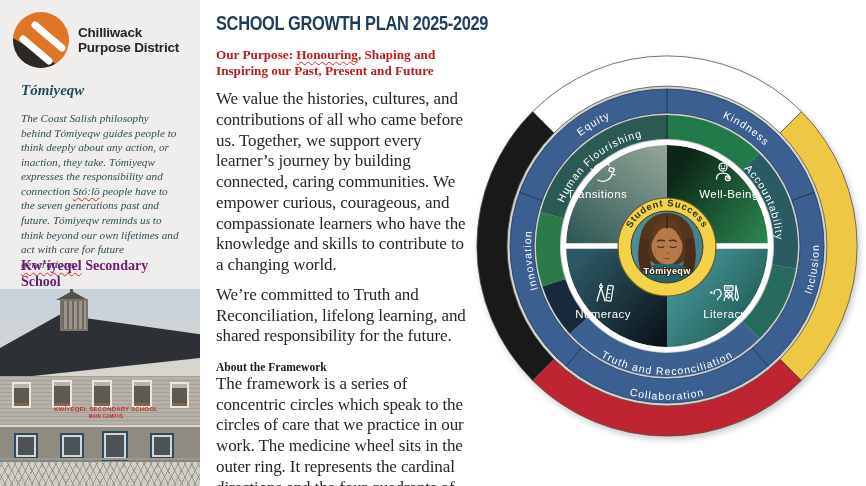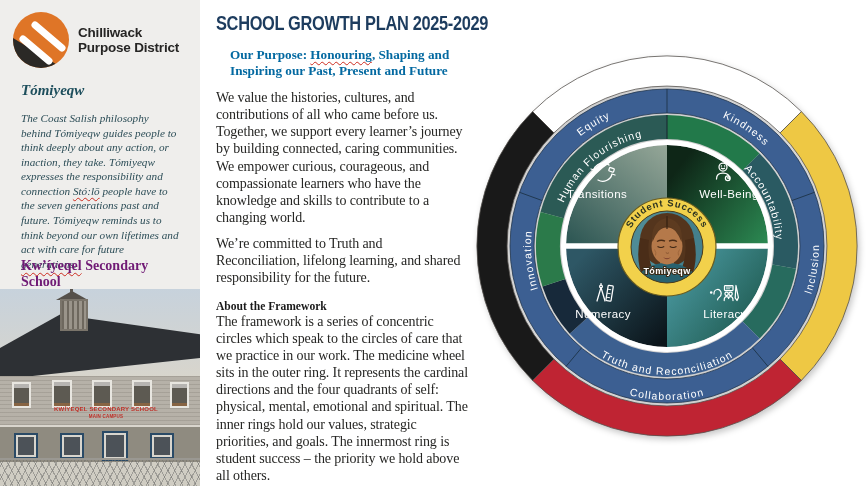--- a/index.html
+++ b/index.html
@@ -36,22 +36,22 @@
   .ph-sign{position:absolute;left:18%;top:59.5%;width:70%;text-align:center;color:#c03028;
     font-family:"Liberation Sans",sans-serif;font-weight:bold;font-size:6px;line-height:1.25;letter-spacing:.2px;}
   .ph-sign small{font-size:4.5px;display:block;}
   .ph-fence{position:absolute;left:0;top:86%;width:100%;height:14%;border-top:2px solid #9a9892;
     background-image:repeating-linear-gradient(62deg,rgba(110,110,108,.5) 0 1px,transparent 1px 6px),
                      repeating-linear-gradient(-62deg,rgba(110,110,108,.5) 0 1px,transparent 1px 6px);}
   
   #main{position:absolute;left:216px;top:10px;width:252px;}
   #title{font-family:"Liberation Sans",sans-serif;font-weight:800;font-size:20px;color:#1d3c5e;
          letter-spacing:-.4px;white-space:nowrap;transform:scaleX(.82);transform-origin:left center;margin:2px 0 12px 0;}
-  .purpose{font-weight:bold;font-size:13.2px;color:#0369a1;line-height:1.22;margin:0 0 10px 14px;}
-  #main p{margin:0 0 9px 0;font-size:14px;line-height:1.22;color:#262624;letter-spacing:-.1px;}
+  .purpose{font-weight:bold;font-size:13.2px;color:#b91c1c;line-height:1.22;margin:0 0 10px 0;}
+  #main p{margin:0 0 9px 0;font-size:17px;line-height:1.22;color:#262624;letter-spacing:-.1px;}
   #main p.gap{margin-bottom:14px;}
   .about-h{font-weight:bold;font-size:11.6px;color:#191919;margin:5px 0 0 0;}
   
   #diagram{position:absolute;left:467px;top:46px;width:400px;height:400px;}
   #diagram svg{filter:drop-shadow(2px 3px 3px rgba(0,0,0,.22));}
   .ring-label{font-family:"Liberation Sans",sans-serif;font-size:10.5px;fill:#ffffff;letter-spacing:1.1px;}
   .quad-label{font-family:"Liberation Sans",sans-serif;font-size:11.5px;fill:#ffffff;letter-spacing:.4px;text-anchor:middle;}
   .ss-label{font-family:"Liberation Sans",sans-serif;font-size:9.5px;font-weight:bold;fill:#2c3320;letter-spacing:.8px;}
   .tq-label{font-family:"Liberation Sans",sans-serif;font-size:9px;font-weight:bold;fill:#ffffff;
             stroke:#3a2a16;stroke-width:2px;paint-order:stroke;letter-spacing:.4px;text-anchor:middle;}

